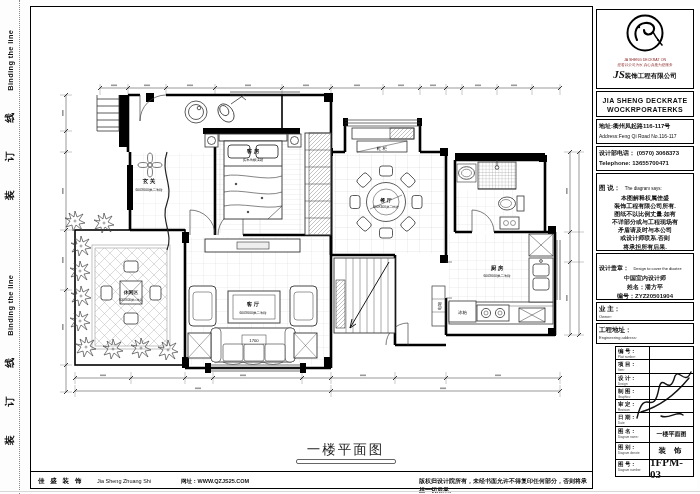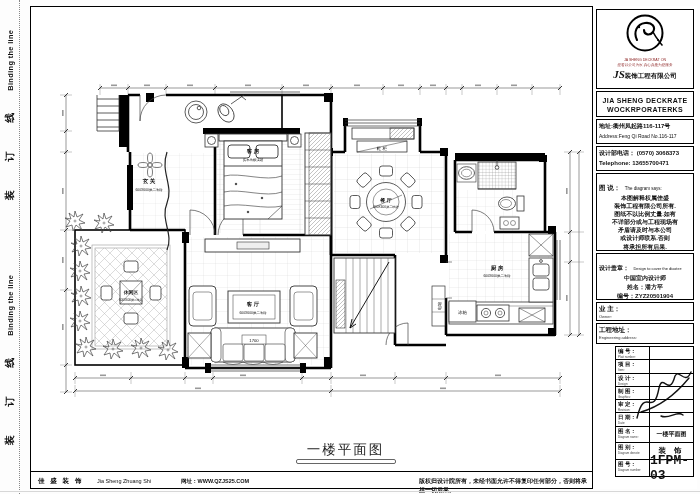--- a/index.html
+++ b/index.html
@@ -56,21 +56,21 @@
   .trow{display:flex;border-bottom:1px solid #000;box-sizing:border-box;}
   .trow:last-child{border-bottom:none;}
   .trow .lab{width:34px;border-right:1px solid #000;padding:1px 2px;box-sizing:border-box;}
   .trow .lab .cn{font-size:5.5px;font-weight:bold;}
   .trow .lab .en{font-size:3px;color:#444;}
   .trow .val{flex:1;display:flex;align-items:center;justify-content:center;}
   .rh-s{height:13.3px;}
   .rh-b{height:16.4px;}
   .v-name{font-size:6px;font-weight:bold;}
   .v-type{font-size:7.5px;font-weight:bold;letter-spacing:3px;}
-  .v-num{font-size:13px;font-weight:bold;font-family:Liberation Mono, monospace;}
+  .v-num{font-size:11px;font-weight:bold;font-family:Liberation Serif, serif;}
   .sig{position:absolute;left:630px;top:366px;width:66px;height:62px;z-index:9;pointer-events:none;}
   svg text{font-family:"Liberation Sans","DejaVu Sans",sans-serif;fill:#111;}
 </style>
 </head>
 <body>
 
 <div class="dotline"></div>
 <div class="binding" style="top:108px">
   <span class="bcn">装 订 线</span>
   <span class="ben">Binding the line</span>

